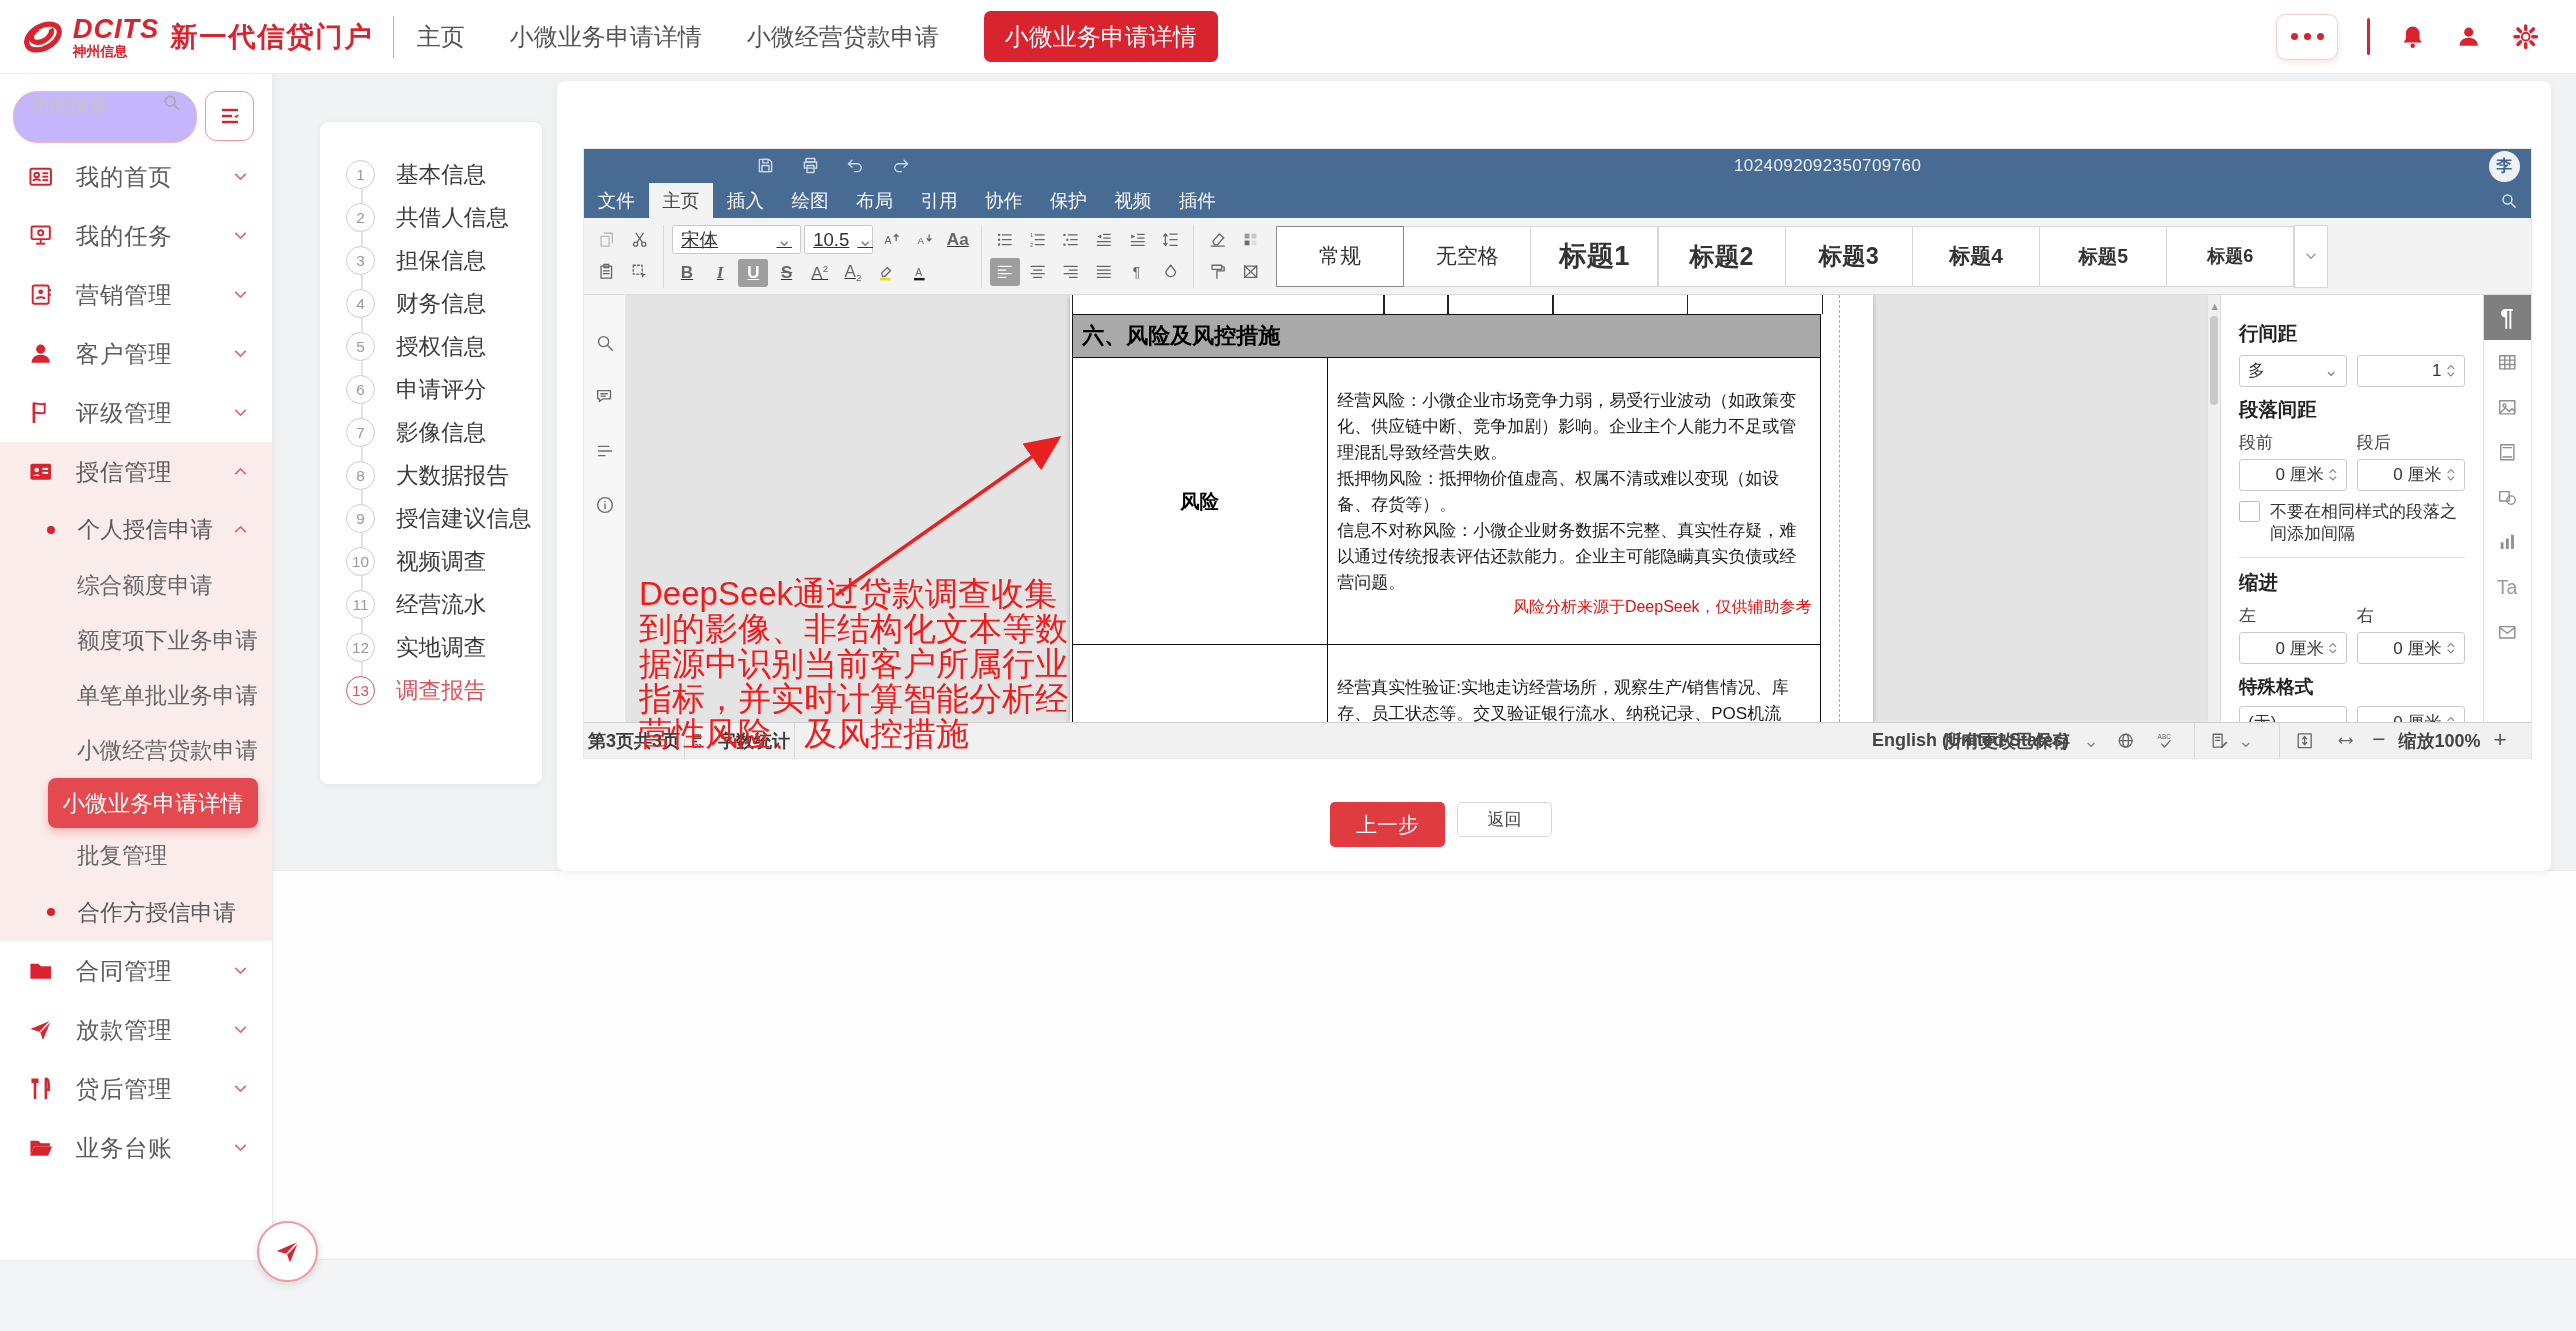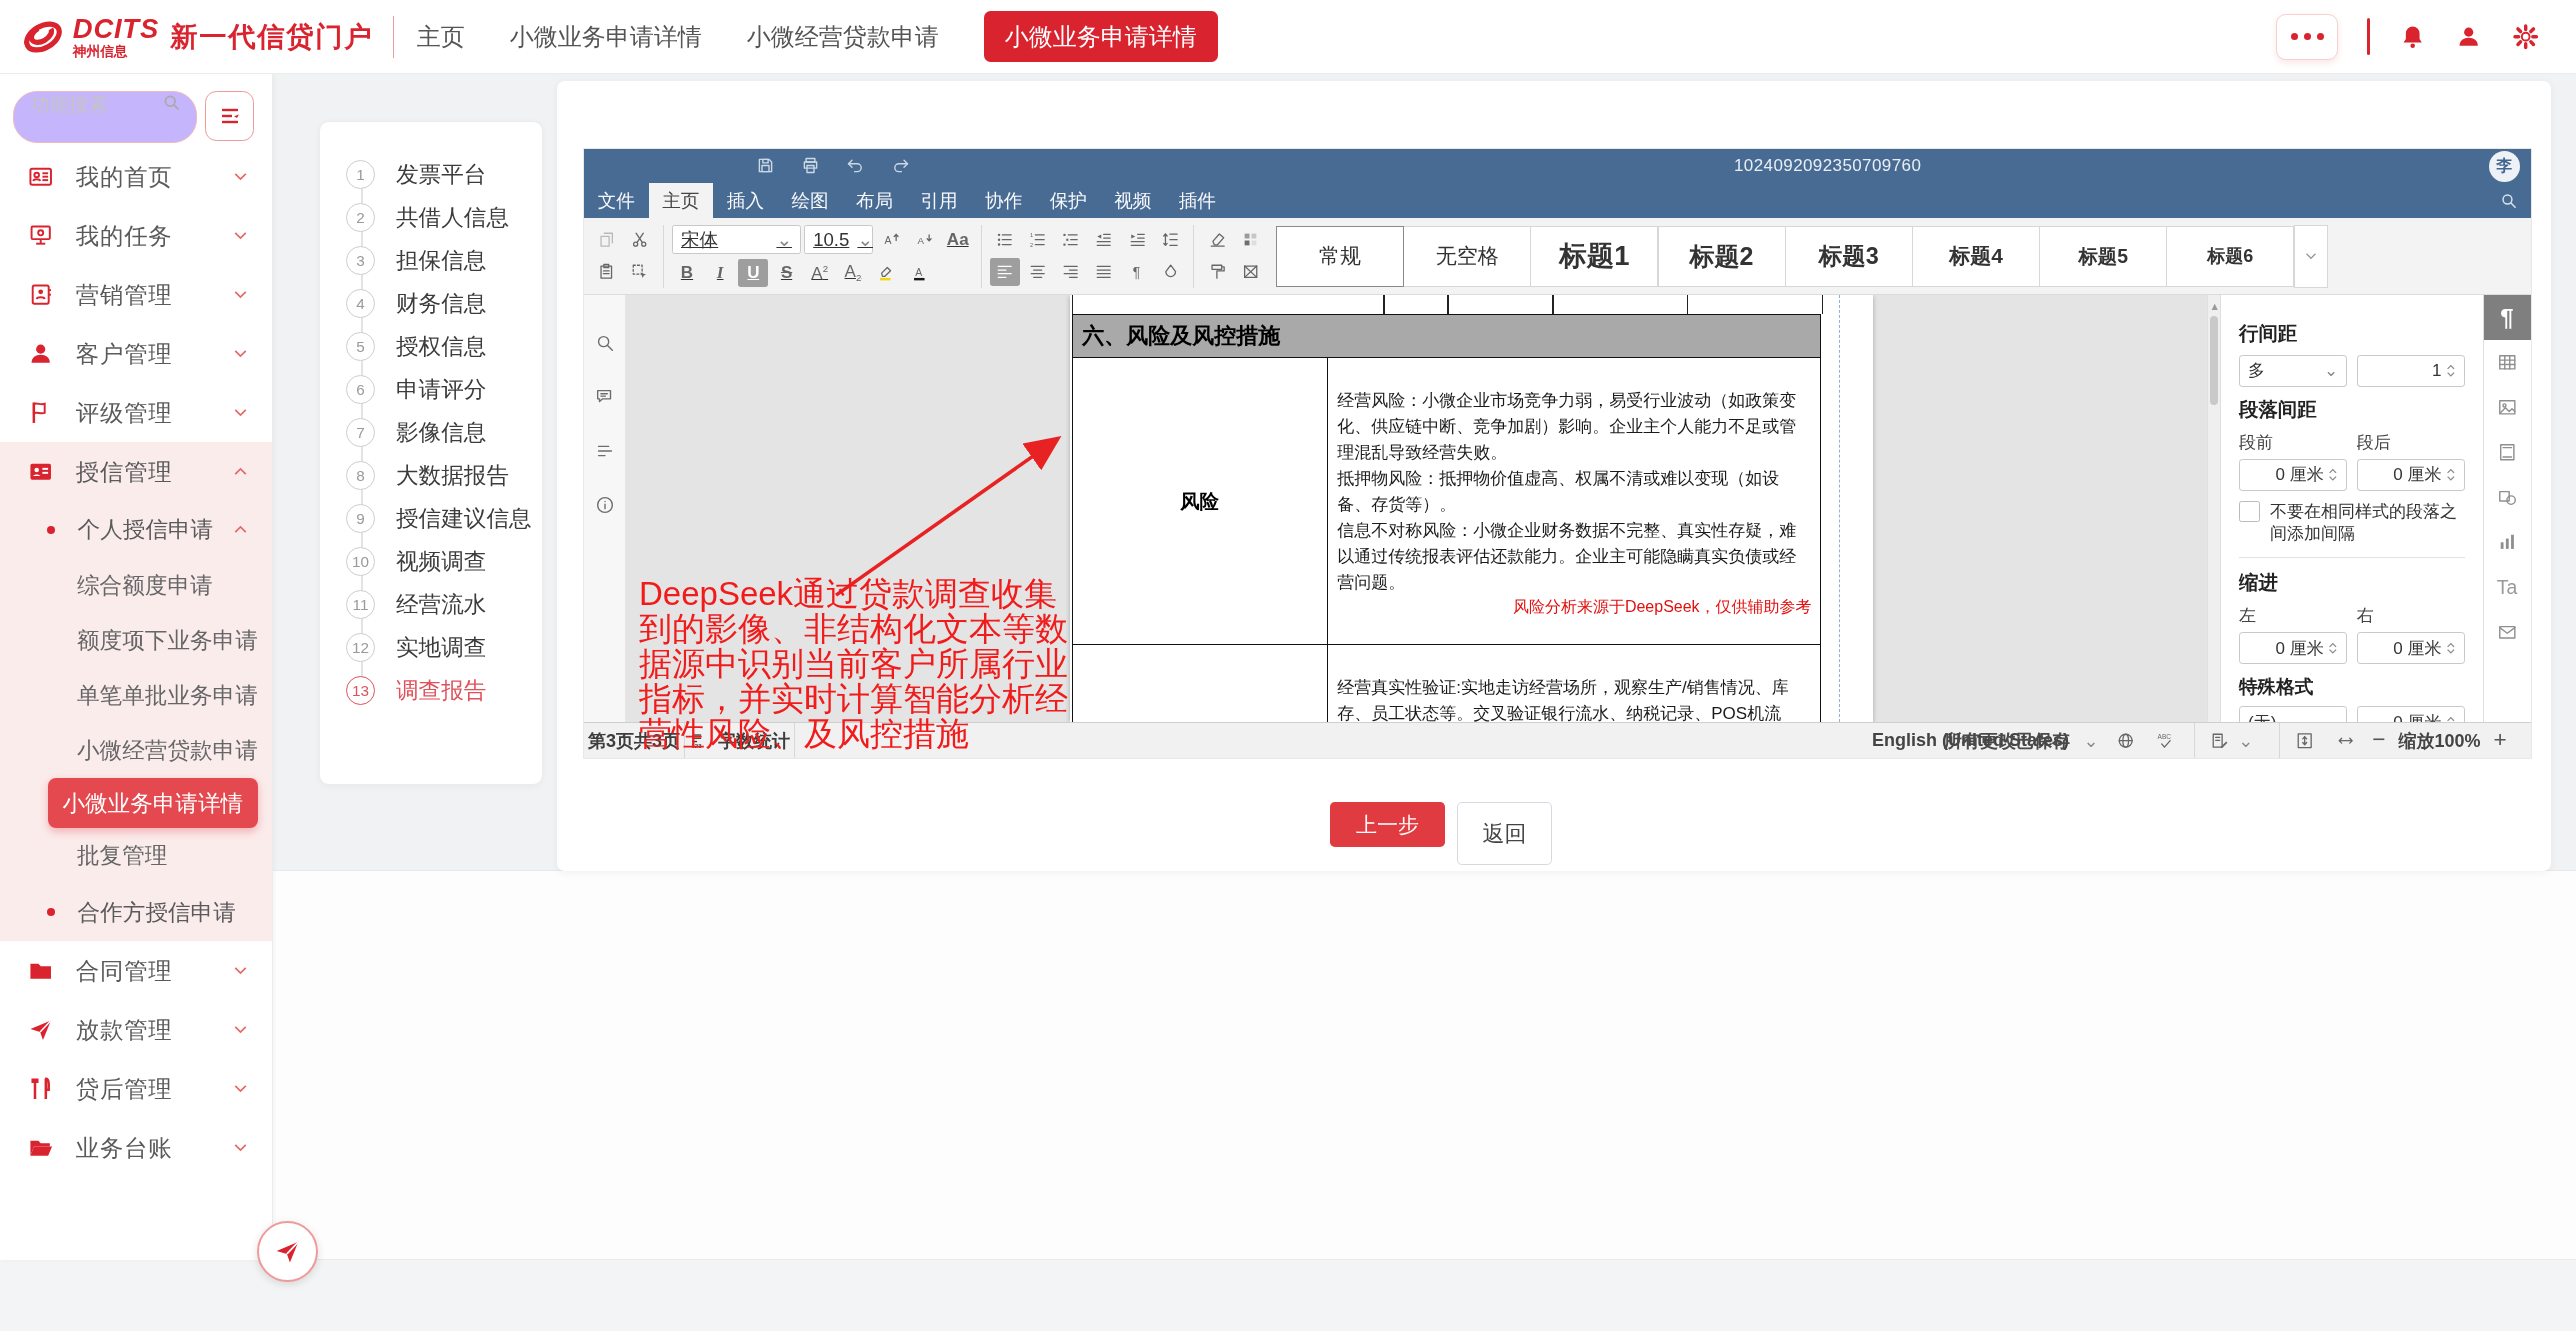--- a/index.html
+++ b/index.html
@@ -162,21 +162,21 @@
   .pm{font-size:22.6px;color:#555;line-height:1;}
 
   
   .annotation{left:639px;top:576px;width:442px;font-size:33px;line-height:35px;color:#f21b1b;z-index:30;
               word-break:break-all;font-weight:500;}
   .arrowsvg{left:626px;top:295px;width:1594px;height:426px;z-index:29;pointer-events:none;}
 
   
   .btn-prev{left:1330px;top:802px;width:115px;height:45px;background:#e03b40;color:#fff;font-size:21px;
             border:none;border-radius:4.8px;display:flex;align-items:center;justify-content:center;z-index:20;cursor:pointer;}
-  .btn-back{left:1457px;top:802px;width:95px;height:63px;background:#fff;color:#444;font-size:22px;
+  .btn-back{left:1457px;top:802px;width:95px;height:35px;background:#fff;color:#444;font-size:17px;
             border:0.8px solid #d6d9e0;border-radius:4.8px;display:flex;align-items:center;justify-content:center;z-index:20;cursor:pointer;}
 </style>
 </head>
 <body>
 
 <div class="abs graybg"></div>
 <div class="abs lowerwhite"></div>
 <div class="abs bottomband"></div>
 <div class="abs panelA"></div>
 
@@ -379,21 +379,21 @@
     <path d="M3 11.5L21 4l-7 17-2.5-7z" fill="currentColor" stroke="none"></path>
       <path d="M11.5 14L21 4" stroke="#fff" stroke-width="1.4"></path>
   </svg>
 </div>
 
 <div class="abs steps-card">
   <div class="steps-line" id="steps-line" style="height: 519px;"></div>
   <div class="steps-list" id="steps-list">
       <div class="step">
         <span class="snum">1</span>
-        <span class="stext">发票平台</span>
+        <span class="stext">基本信息</span>
       </div>
       <div class="step">
         <span class="snum">2</span>
         <span class="stext">共借人信息</span>
       </div>
       <div class="step">
         <span class="snum">3</span>
         <span class="stext">担保信息</span>
       </div>
       <div class="step">

